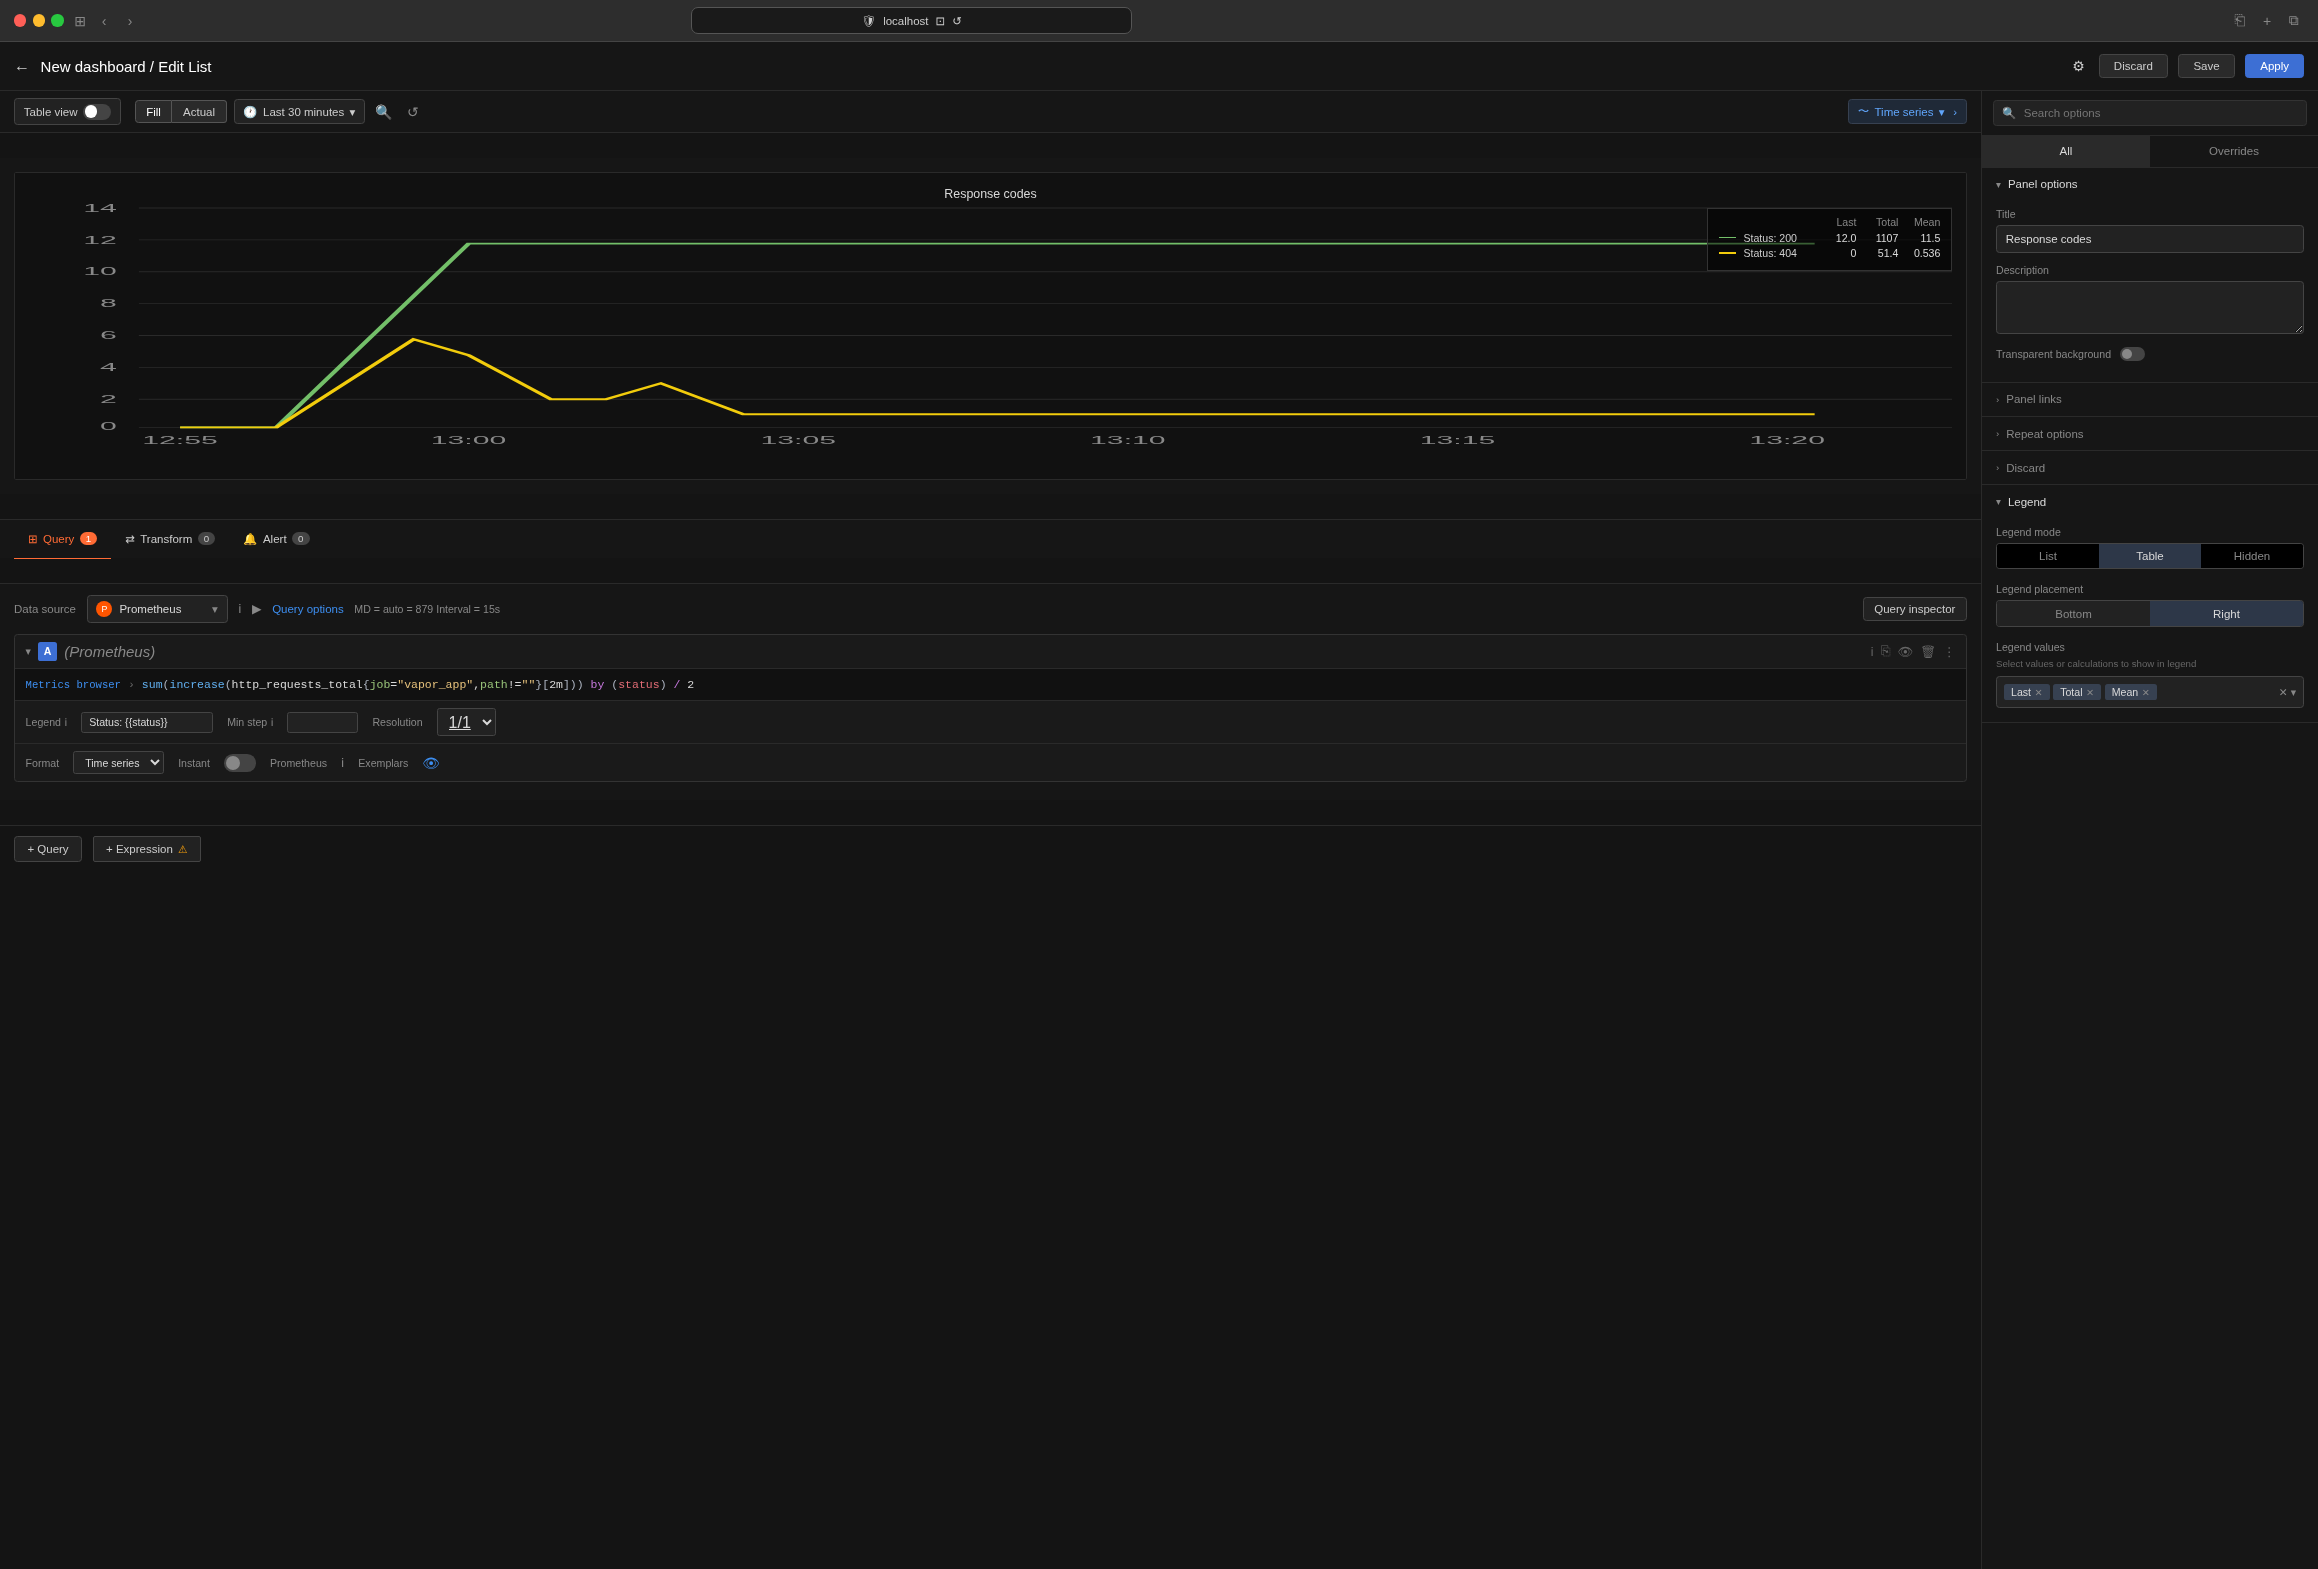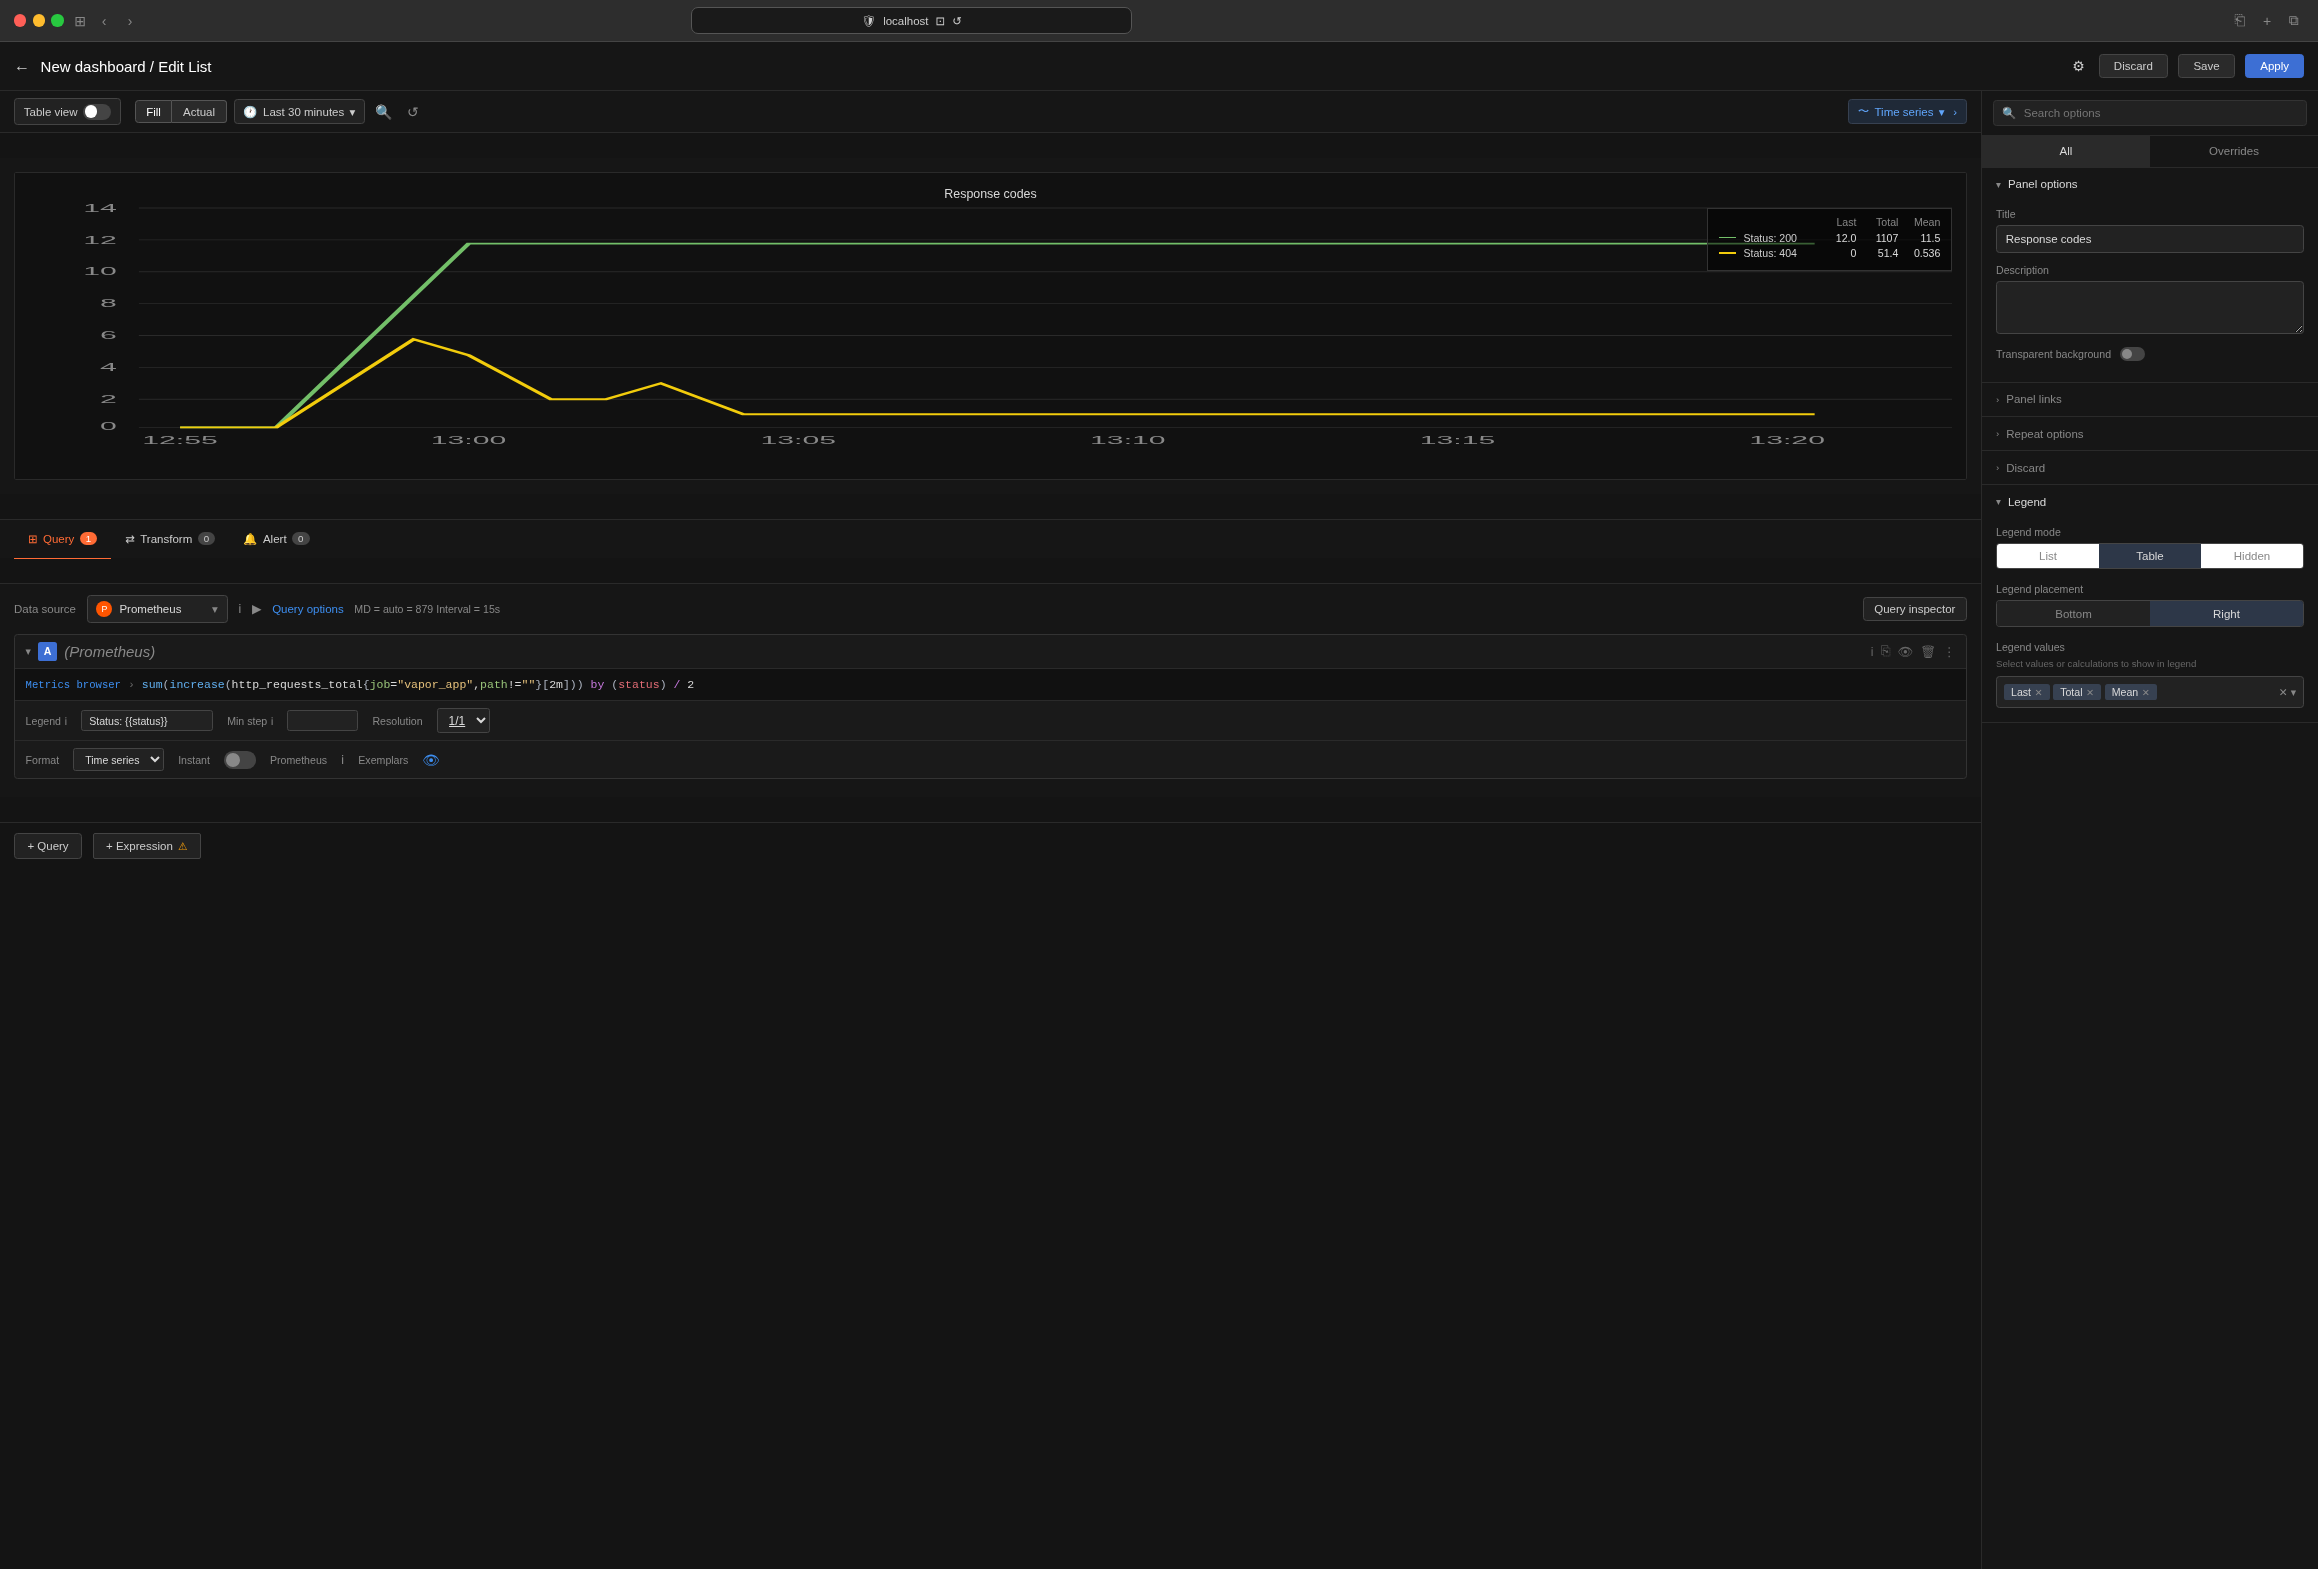--- a/index.html
+++ b/index.html
@@ -362,21 +362,21 @@
       padding: 3.5px 7px;
       font-size: 10.6px;
       width: 106px;
     }
     .resolution-select {
       background: #222;
       border: 0.9px solid #444;
       border-radius: 2.6px;
       color: #d9d9d9;
       padding: 3.5px 7px;
-      font-size: 12px;
+      font-size: 16px;
       text-decoration: underline;
     }
 
     .query-format-row {
       display: flex;
       align-items: center;
       gap: 14px;
       padding: 7px 10.6px;
       border-top: 0.9px solid #2a2a2a;
     }
@@ -550,21 +550,21 @@
 
     
     .btn-group { display: flex; gap: 0; border-radius: 3.5px; overflow: hidden; border: 0.9px solid #444; }
     .btn-group-item {
       flex: 1;
       text-align: center;
       padding: 6.2px 0;
       cursor: pointer;
       font-size: 11.5px;
       color: #888;
-      background: #ffffff;
+      background: #000000;
       border: none;
     }
     .btn-group-item.active {
       background: #2d3748;
       color: #d9d9d9;
     }
 
     
     .btn-group-2 { display: flex; gap: 0; border-radius: 3.5px; overflow: hidden; border: 0.9px solid #444; }
     .btn-group-2-item {

